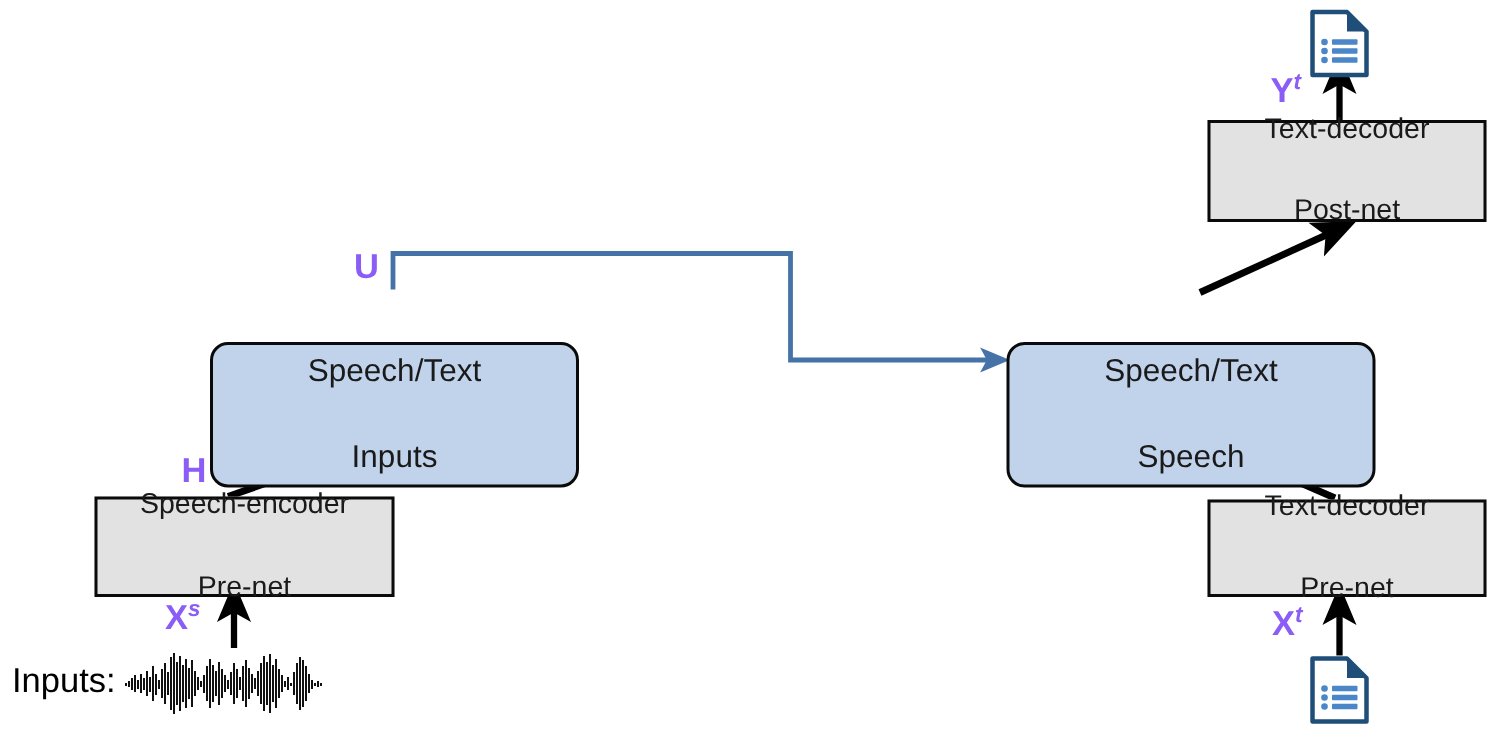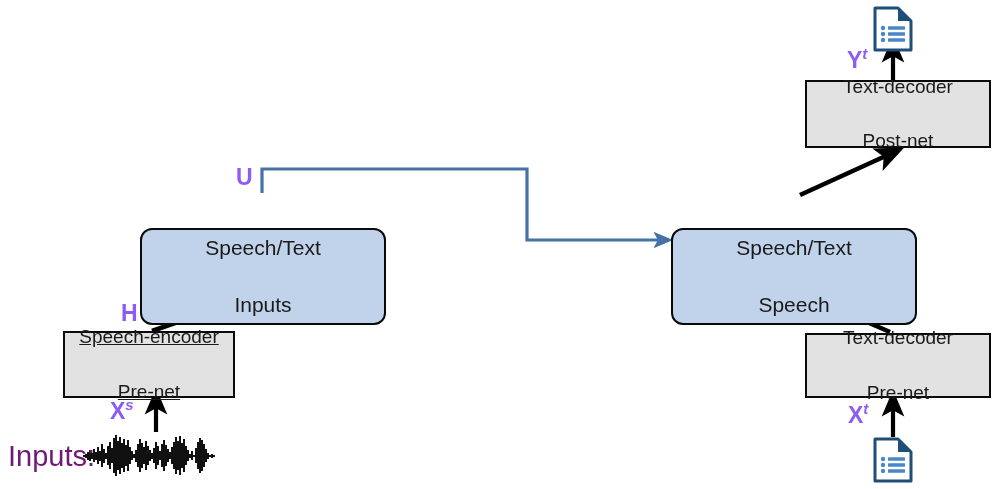--- a/index.html
+++ b/index.html
@@ -54,22 +54,22 @@
   .mathlabel sup {
     font-size: 15px;
     font-style: italic;
     font-weight: bold;
     vertical-align: super;
     line-height: 0;
   }
   .inputs-label {
     position: absolute;
     font-family: "Liberation Sans", sans-serif;
-    font-size: 29px;
-    color: #701a75;
+    font-size: 23px;
+    color: #000000;
     z-index: 6;
     white-space: nowrap;
   }
   svg.overlay {
     position: absolute;
     left: 0;
     top: 0;
     width: 1000px;
     height: 489px;
     z-index: 2;
@@ -132,21 +132,21 @@
   <div class="box box-blue" style="left:140px; top:192px; width:246px; height:97px;">
     <span>Speech/Text</span>
     <span class="line2">Inputs</span>
   </div>
 
   <div class="box box-blue" style="left:671px; top:192px; width:246px; height:97px;">
     <span>Speech/Text</span>
     <span class="line2">Speech</span>
   </div>
 
-  <div class="box box-gray" style="left:63px; top:331px; width:172px; height:67px;text-decoration:underline;">
+  <div class="box box-gray" style="left:63px; top:331px; width:200px; height:67px;">
     <span>Speech-encoder</span>
     <span class="line2">Pre-net</span>
   </div>
 
   <div class="box box-gray" style="left:805px; top:333px; width:186px; height:65px;">
     <span>Text-decoder</span>
     <span class="line2">Pre-net</span>
   </div>
 
   <div class="box box-gray" style="left:805px; top:80px; width:186px; height:68px;">

